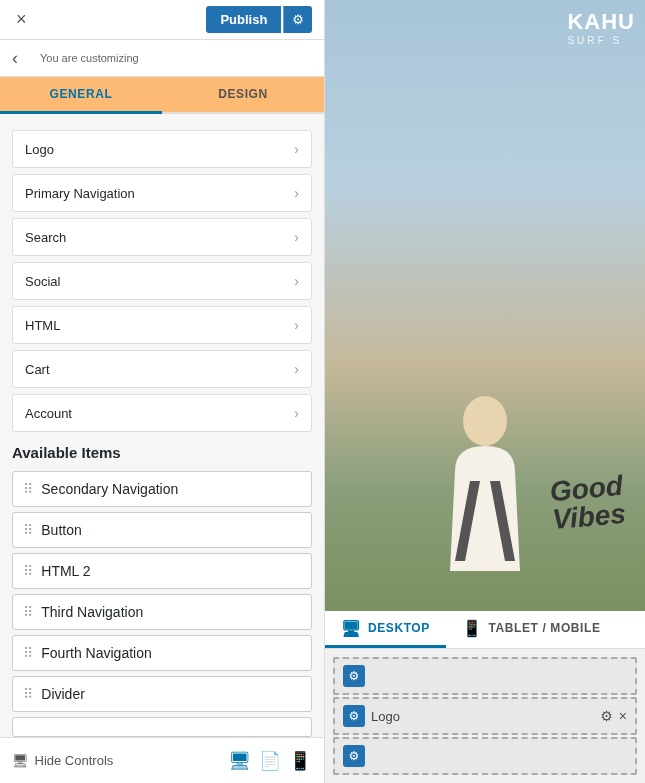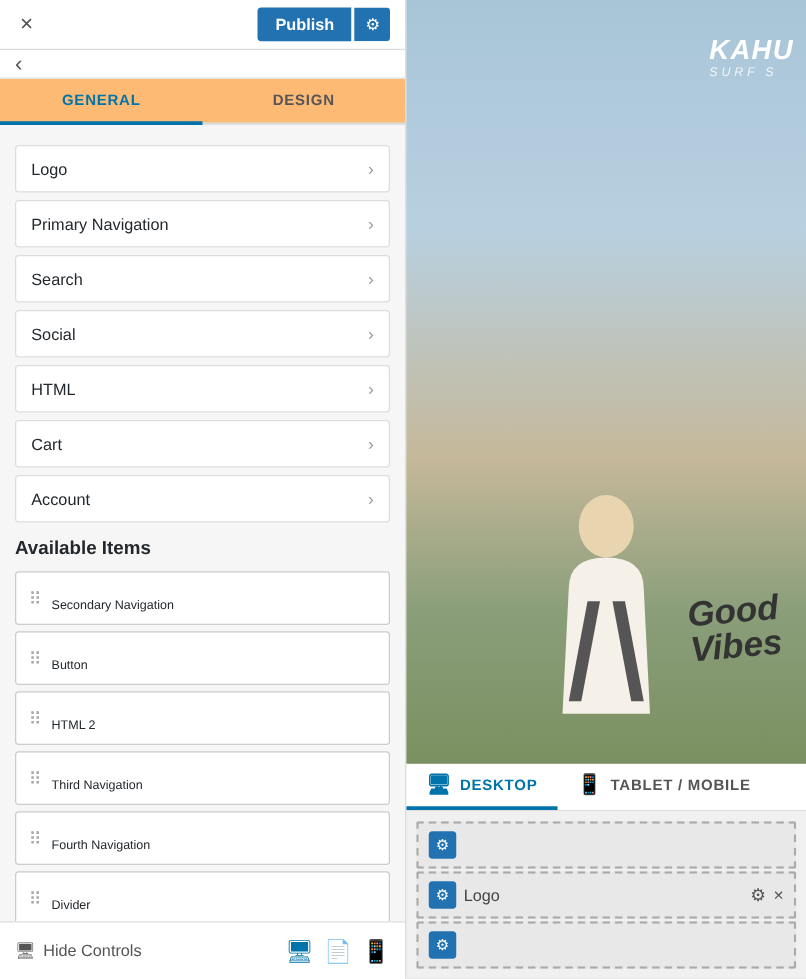--- a/index.html
+++ b/index.html
@@ -165,23 +165,22 @@
     }
 
     .drag-handle {
       color: #aaa;
       font-size: 14px;
       margin-right: 8px;
       flex-shrink: 0;
     }
 
     .available-item-label {
-      font-size: 10px;
+      font-size: 14px;
       color: #23282d;
-      margin-top: 12px;
     }
 
     .bottom-bar {
       height: 46px;
       background: #fff;
       border-top: 1px solid #ddd;
       display: flex;
       align-items: center;
       justify-content: space-between;
       padding: 0 12px;
@@ -227,28 +226,27 @@
 
     .preview-image {
       flex: 1;
       background: linear-gradient(to bottom, #a8c5d8 0%, #b8d0e0 30%, #c5b89a 60%, #8a9e7a 80%, #7a9060 100%);
       position: relative;
       overflow: hidden;
     }
 
     .brand-overlay {
       position: absolute;
-      top: 27px;
+      top: 9px;
       right: 10px;
       font-size: 22px;
       font-weight: 900;
       color: #fff;
       letter-spacing: 1px;
       line-height: 1.2;
-      font-style: italic;
     }
 
     .brand-sub {
       font-size: 10px;
       font-weight: 400;
       letter-spacing: 3px;
       display: block;
       color: rgba(255,255,255,0.8);
     }
 
@@ -364,20 +362,21 @@
   <div class="top-bar">
     <button class="close-btn">×</button>
     <div class="publish-group">
       <button class="publish-btn">Publish</button>
       <button class="publish-gear">⚙</button>
     </div>
   </div>
 
   <div class="customize-header">
     <button class="back-btn">‹</button>
+    <div class="you-are-customizing">You are customizing</div>
   </div>
 
   <div class="tabs-row">
     <div class="tab active">GENERAL</div>
     <div class="tab">DESIGN</div>
   </div>
 
   <div class="panel-content">
 
     <div class="nav-item">

